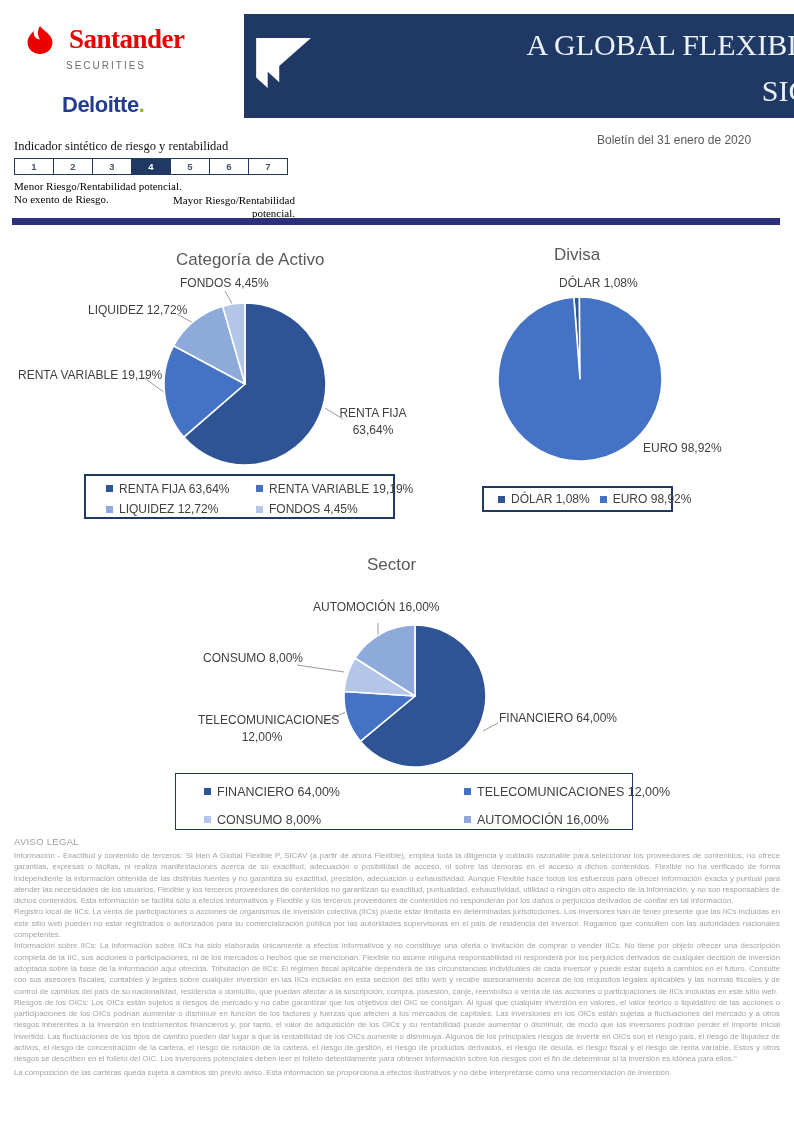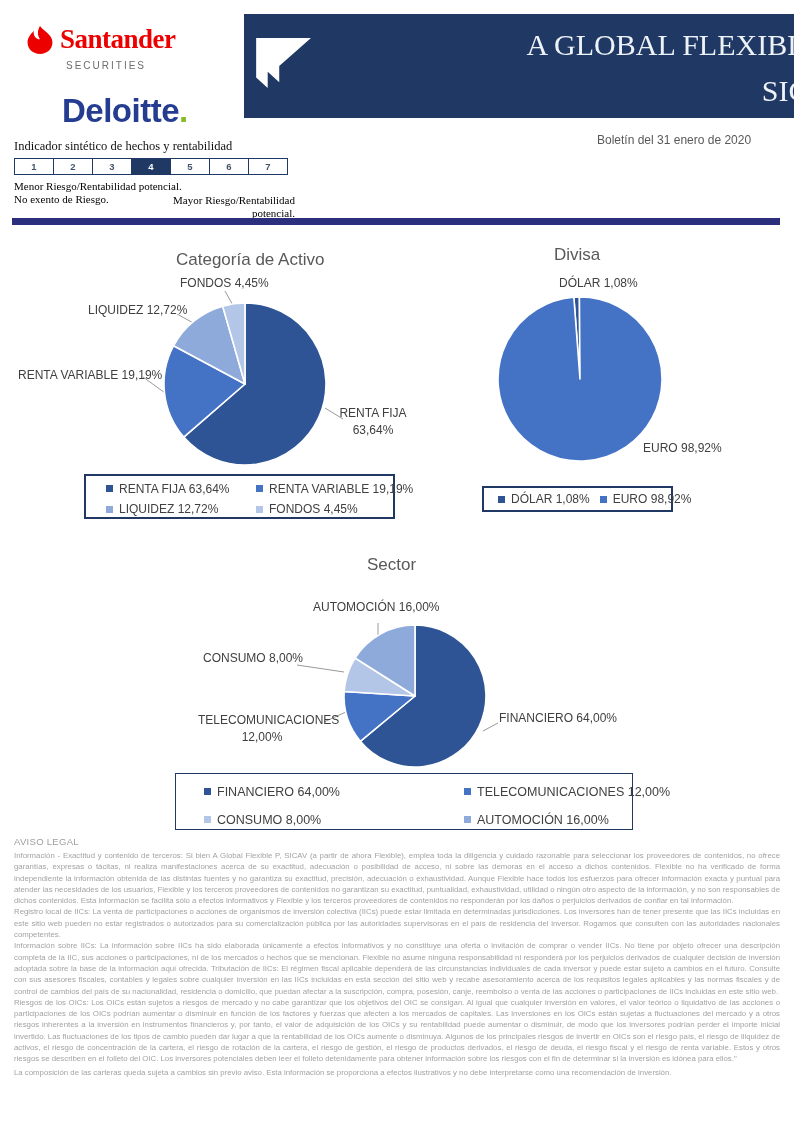--- a/index.html
+++ b/index.html
@@ -1,25 +1,25 @@
 <!DOCTYPE html>
 <html><head>
 <meta charset="utf-8">
 <style>
   html,body{margin:0;padding:0;background:#e9e9e9;}
   .page{position:relative;width:794px;height:1122px;margin:0 auto;background:#ffffff;
         font-family:"Liberation Sans",sans-serif;overflow:hidden;}
   .abs{position:absolute;}
 
   
-  .santander{left:24px;top:26px;display:flex;align-items:flex-start;gap:4px;}
+  .santander{left:24px;top:26px;display:flex;align-items:flex-start;gap:13px;}
   .santander-word{font-family:"Liberation Serif",serif;font-weight:bold;font-size:27px;
                   color:#EC0000;letter-spacing:-0.5px;line-height:1;}
   .securities{left:66px;top:60px;font-size:10px;letter-spacing:2px;color:#6d6d6d;}
-  .deloitte{left:62px;top:92px;font-size:33px;font-weight:bold;color:#253D90;letter-spacing:-0.5px;}
+  .deloitte{left:62px;top:92px;font-size:22px;font-weight:bold;color:#253D90;letter-spacing:-0.5px;}
   .deloitte .dot{color:#86BC25;}
 
   .title-box{left:244px;top:14px;width:620px;height:104px;background:#1F3864;}
   .flag{left:12px;top:24px;}
   .title-line{position:absolute;right:16px;font-family:"Liberation Serif",serif;
               font-size:30px;color:#EDF1F8;white-space:nowrap;}
   .title-line.l1{top:14px;}
   .title-line.l2{top:60px;}
 
   .bulletin{left:597px;top:133px;font-size:12px;color:#595959;}
@@ -84,21 +84,21 @@
   <div class="abs title-box">
     <svg class="abs flag" width="58" height="50" viewBox="0 0 60 52">
       <polygon points="0,0 57,0 24,29 24,46 12,35 12,52 0,41" fill="#ffffff"></polygon>
     </svg>
     <div class="title-line l1">A GLOBAL FLEXIBLE P</div>
     <div class="title-line l2">SICAV</div>
   </div>
 
   <div class="abs bulletin">Boletín del 31 enero de 2020</div>
 
-  <div class="abs risk-title">Indicador sintético de hechos y rentabilidad</div>
+  <div class="abs risk-title">Indicador sintético de riesgo y rentabilidad</div>
   <div class="abs risk-table">
     <div class="risk-cell">1</div>
     <div class="risk-cell">2</div>
     <div class="risk-cell">3</div>
     <div class="risk-cell active">4</div>
     <div class="risk-cell">5</div>
     <div class="risk-cell">6</div>
     <div class="risk-cell">7</div>
   </div>
   <div class="abs risk-note-left">Menor Riesgo/Rentabilidad potencial. No exento de Riesgo.</div>

